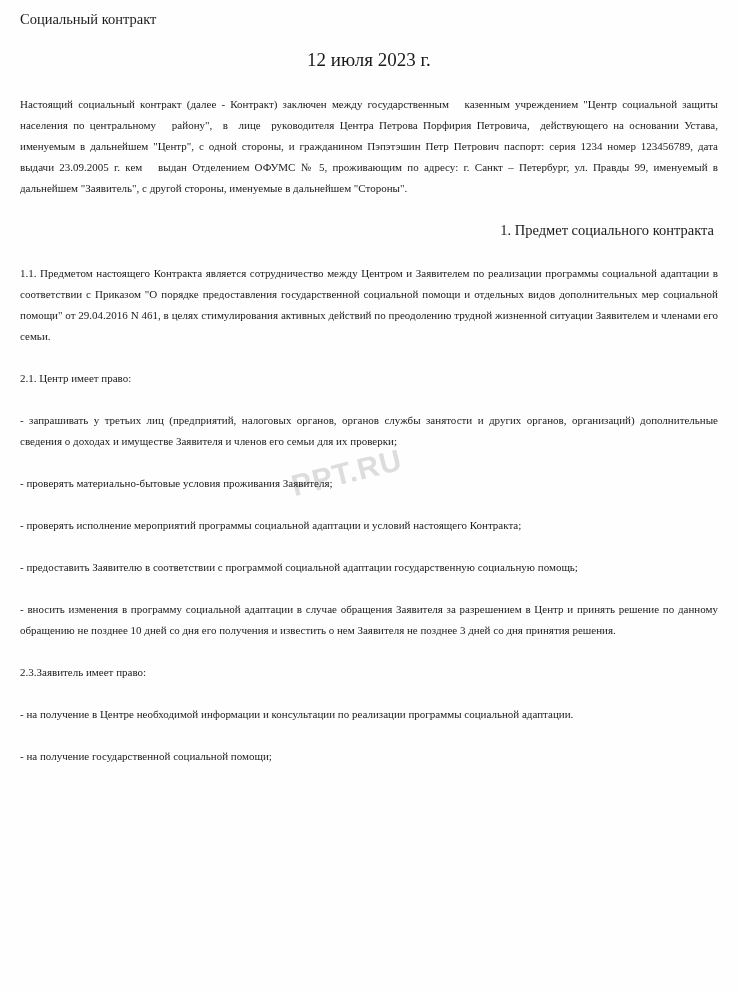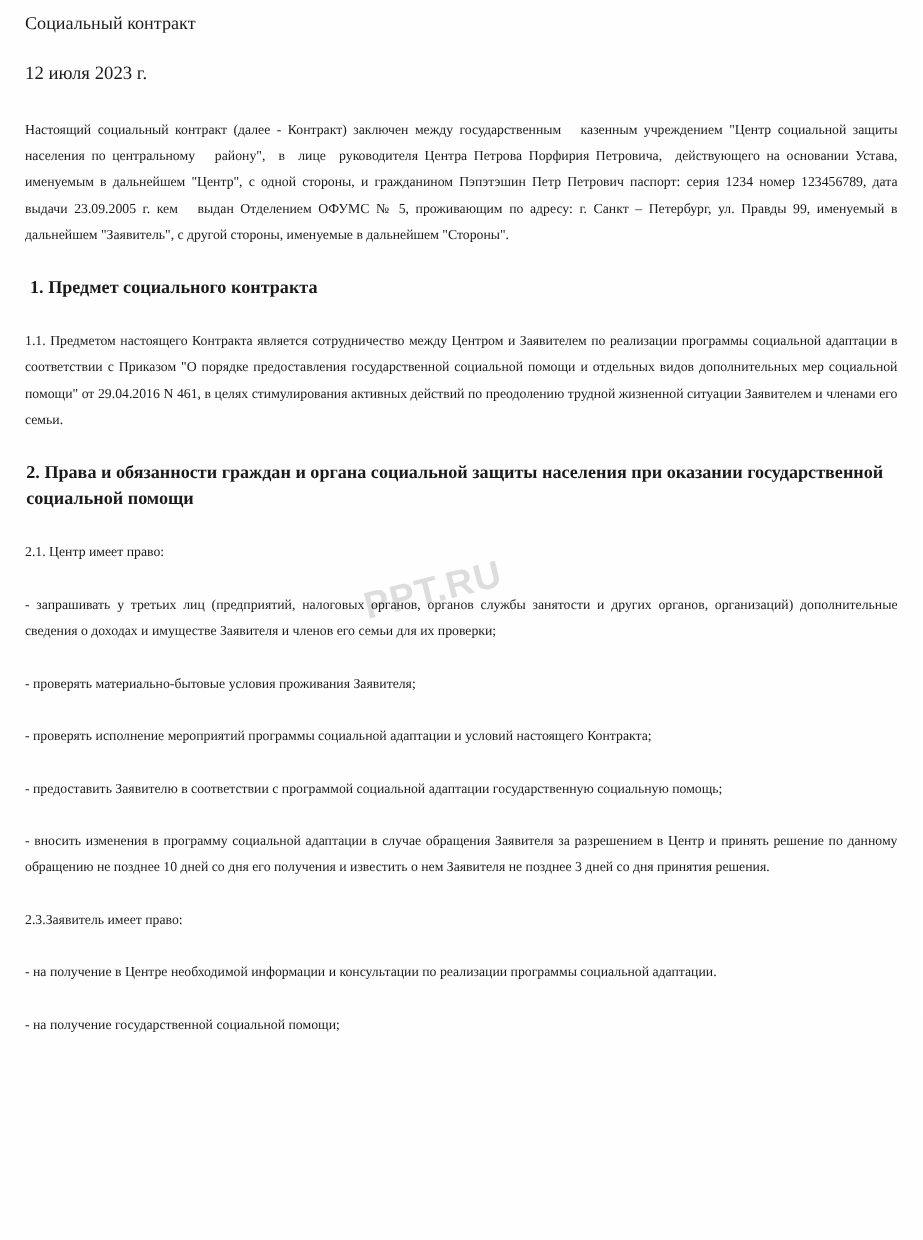--- a/index.html
+++ b/index.html
@@ -47,41 +47,41 @@
     padding: 9px 20px 0 20px;
   }
   .doc-title {
     text-align: left;
     font-size: 14.5px;
     line-height: 20px;
     margin: 0 0 20px 0;
     font-weight: 400;
   }
   .date-line {
-    font-size: 15px;
+    font-size: 19px;
     line-height: 21px;
     margin: 0 0 24px 0;
-    text-align: left;
+    text-align: center;
   }
   p.para {
     font-size: 11px;
     line-height: 21px;
     margin: 0 0 21px 0;
     text-align: justify;
     text-justify: inter-word;
     white-space: pre-wrap;
   }
   p.para.last-line-spread {
     text-align-last: left;
   }
   h2.heading {
     font-size: 14.5px;
     line-height: 21px;
-    font-weight: 700;
-    text-align: left;
+    font-weight: 400;
+    text-align: right;
     margin: 0 0 21px 0;
     padding: 0 4px;
   }
   h2.heading.h1-sec {
     margin-top: 2px;
     margin-bottom: 22px;
   }
   h2.heading.h2-sec {
     margin-top: 1px;
     margin-bottom: 22px;
@@ -100,21 +100,20 @@
     <div class="doc-title">Социальный контракт</div>
 
     <div class="date-line">12 июля 2023 г.</div>
 
     <p class="para last-line-spread">Настоящий социальный контракт (далее - Контракт) заключен между государственным   казенным учреждением "Центр социальной защиты населения по центральному   району",  в  лице  руководителя Центра Петрова Порфирия Петровича,  действующего на основании Устава, именуемым в дальнейшем "Центр", с одной стороны, и гражданином Пэпэтэшин Петр Петрович паспорт: серия 1234 номер 123456789, дата   выдачи 23.09.2005 г. кем   выдан Отделением ОФУМС № 5, проживающим по адресу: г. Санкт – Петербург, ул. Правды 99, именуемый в дальнейшем "Заявитель", с другой стороны, именуемые в дальнейшем "Стороны".</p>
 
     <h2 class="heading h1-sec">1. Предмет социального контракта</h2>
 
     <p class="para last-line-spread">1.1. Предметом настоящего Контракта является сотрудничество между Центром и Заявителем по реализации программы социальной адаптации в соответствии с Приказом "О порядке предоставления государственной социальной помощи и отдельных видов дополнительных мер социальной помощи" от 29.04.2016 N 461, в целях стимулирования активных действий по преодолению трудной жизненной ситуации Заявителем и членами его семьи.</p>
 
-    <h2 class="heading h2-sec">2. Права и обязанности граждан и органа социальной защиты населения при оказании государственной социальной помощи</h2>
 
     <p class="para last-line-spread">2.1. Центр имеет право:</p>
 
     <p class="para last-line-spread">- запрашивать у третьих лиц (предприятий, налоговых органов, органов службы занятости и других органов, организаций) дополнительные сведения о доходах и имуществе Заявителя и членов его семьи для их проверки;</p>
 
     <p class="para last-line-spread">- проверять материально-бытовые условия проживания Заявителя;</p>
 
     <p class="para last-line-spread">- проверять исполнение мероприятий программы социальной адаптации и условий настоящего Контракта;</p>
 
 

